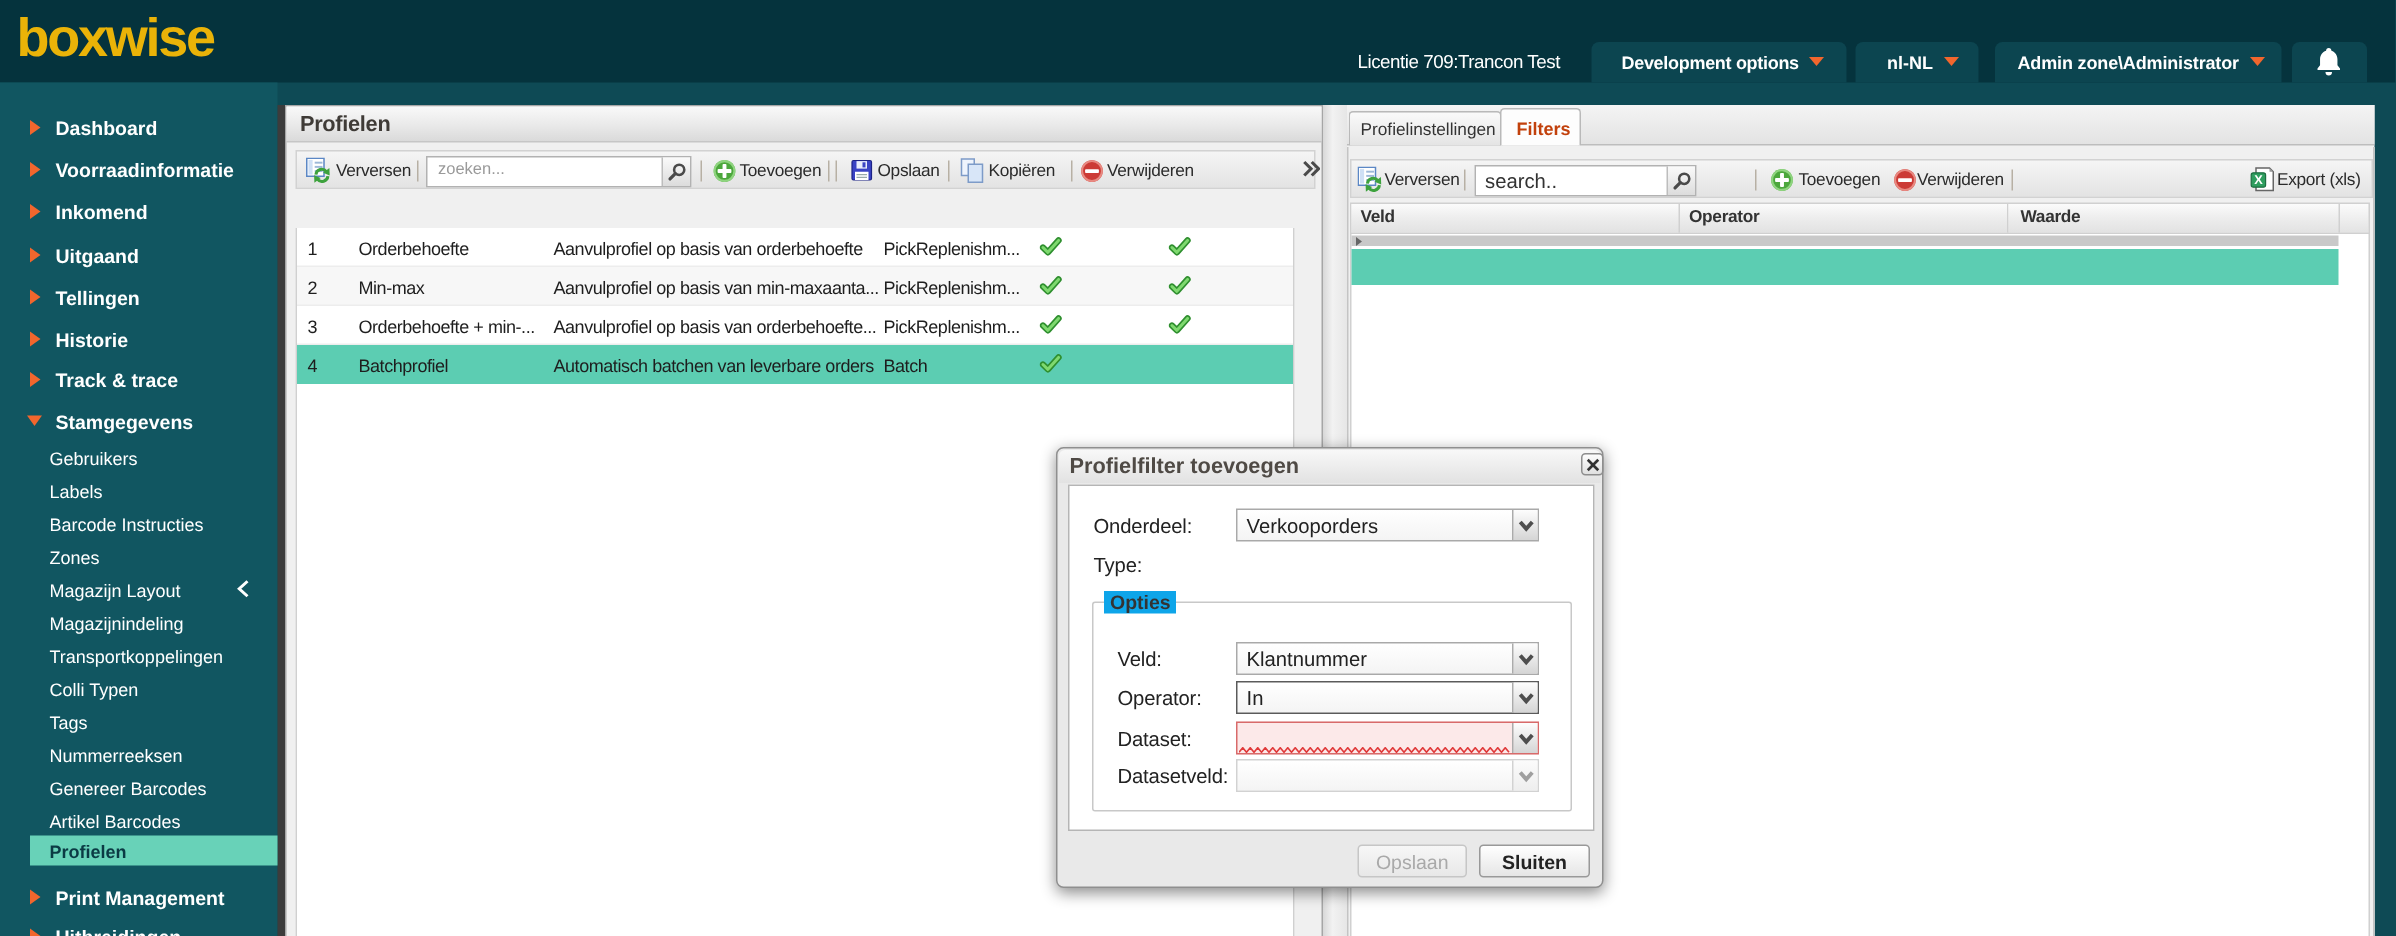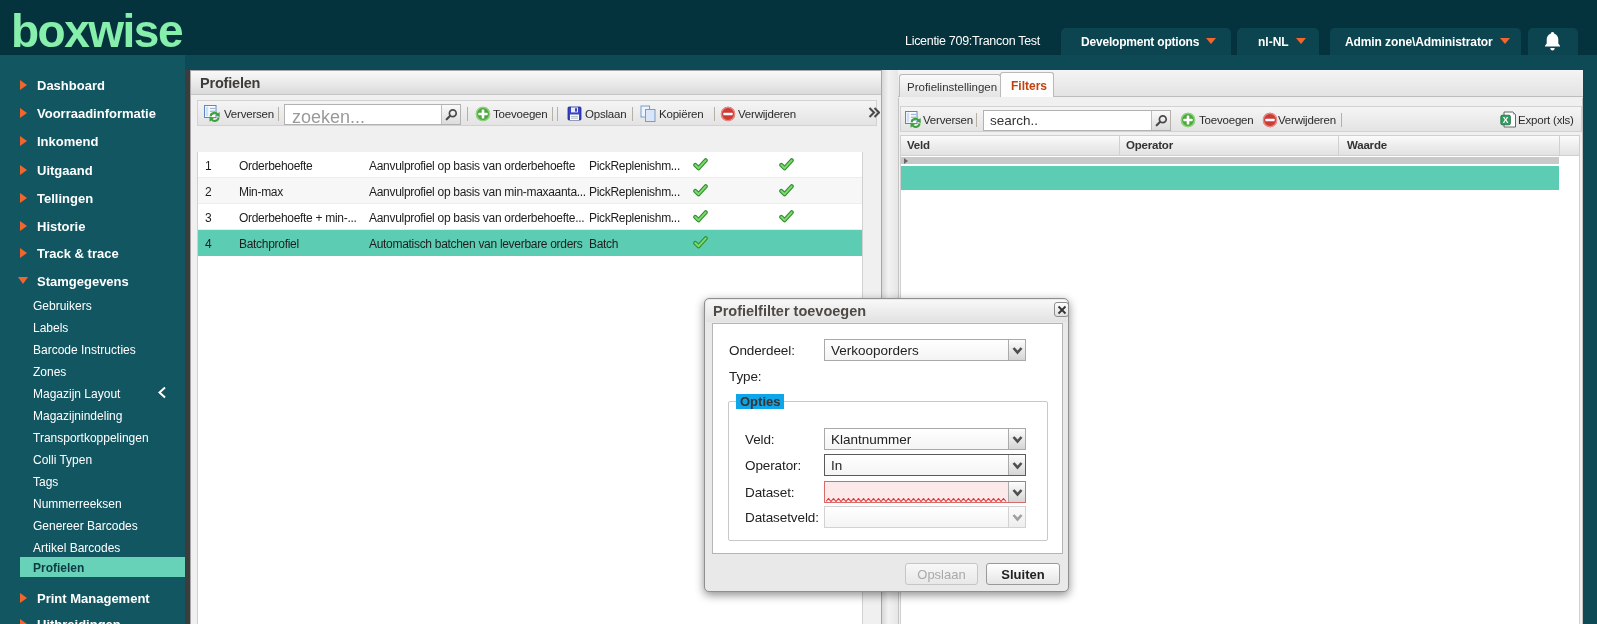--- a/index.html
+++ b/index.html
@@ -19,21 +19,21 @@
 .combo { position:absolute; width:202px; height:22px; border:1px solid #A9A9A9; background:linear-gradient(#ffffff,#f4f4f4); }
 .combo .val { position:absolute; left:6px; top:3px; font-size:13.5px; color:#222; }
 .combo .btn { position:absolute; right:0; top:0; width:17px; height:100%; border-left:1px solid #ABABAB; background:linear-gradient(#fdfdfd,#e9e9e9 50%,#d5d5d5); }
 .mlabel { position:absolute; font-size:13.5px; letter-spacing:-0.1px; color:#222; white-space:nowrap; }
 .chk { position:absolute; top:6px; }
 </style>
 </head>
 <body>
 
 <div class="abs" style="left:0;top:0;width:1597px;height:55px;background:#05333D;"></div>
-<div class="abs" style="left:11px;top:4px;color:#86efac;font-size:46px;font-weight:bold;letter-spacing:-1.5px;">boxwise</div>
+<div class="abs" style="left:11px;top:4px;color:#eab308;font-size:36px;font-weight:bold;letter-spacing:-1.5px;">boxwise</div>
 
 <div class="abs" style="left:905px;top:34px;color:#fff;font-size:12.5px;letter-spacing:-0.3px;">Licentie 709:Trancon Test</div>
 
 <div class="abs" style="left:1061px;top:28px;width:170px;height:27px;background:#0C4550;border-radius:5px 5px 0 0;"></div>
 <div class="abs" style="left:1081px;top:35px;color:#fff;font-size:12px;font-weight:bold;letter-spacing:-0.2px;">Development options<span class="oarrow"></span></div>
 
 <div class="abs" style="left:1237px;top:28px;width:82px;height:27px;background:#0C4550;border-radius:5px 5px 0 0;"></div>
 <div class="abs" style="left:1258px;top:35px;color:#fff;font-size:12px;font-weight:bold;">nl-NL<span class="oarrow"></span></div>
 
 <div class="abs" style="left:1330px;top:28px;width:191px;height:27px;background:#0C4550;border-radius:5px 5px 0 0;"></div>
@@ -102,21 +102,21 @@
       <rect x="5.8" y="8.4" width="5.2" height="1.3" fill="#9db8d8"></rect>
       <path d="M6.6 11.4 A3.9 3.9 0 0 1 13.6 9.4" fill="none" stroke="#3da23d" stroke-width="2"></path>
       <polygon points="15.6,7.0 15.8,12.0 11.4,10.2" fill="#3da23d"></polygon>
       <path d="M14.6 12.4 A3.9 3.9 0 0 1 7.6 14.4" fill="none" stroke="#3da23d" stroke-width="2"></path>
       <polygon points="5.6,16.8 5.4,11.8 9.8,13.6" fill="#3da23d"></polygon>
     </svg>
     <div class="tb-txt" style="left:26px;">Verversen</div>
     <div class="tb-sep" style="left:80px;"></div>
 
     <div class="abs" style="left:86px;top:3px;width:177px;height:21px;border:1px solid #b2b2b2;background:#fff;">
-      <div class="abs" style="left:7px;top:2px;font-size:18px;color:#9a9a9a;">zoeken...</div>
+      <div class="abs" style="left:7px;top:2px;font-size:11px;color:#9a9a9a;">zoeken...</div>
       <div class="abs" style="right:0;top:0;width:19px;height:100%;background:linear-gradient(#fafafa,#dcdcdc);border-left:1px solid #bdbdbd;">
         <svg class="abs" style="left:3px;top:3px;" width="13" height="13" viewBox="0 0 13 13">
           <circle cx="7.8" cy="5.2" r="3.4" fill="none" stroke="#4a4a4a" stroke-width="1.7"></circle>
           <line x1="5.2" y1="7.8" x2="1.7" y2="11.3" stroke="#4a4a4a" stroke-width="2.2" stroke-linecap="round"></line>
         </svg>
       </div>
     </div>
     <div class="tb-sep" style="left:269px;"></div>
     <svg class="abs" style="left:277px;top:5px;" width="16" height="16" viewBox="0 0 16 16">
       <circle cx="8" cy="8" r="7.2" fill="#4ca73c"></circle>
@@ -237,21 +237,21 @@
         <rect x="5.8" y="2.8" width="5.2" height="1.3" fill="#9db8d8"></rect>
         <rect x="5.8" y="5.6" width="5.2" height="1.3" fill="#9db8d8"></rect>
         <rect x="5.8" y="8.4" width="5.2" height="1.3" fill="#9db8d8"></rect>
         <path d="M6.6 11.4 A3.9 3.9 0 0 1 13.6 9.4" fill="none" stroke="#3da23d" stroke-width="2"></path>
         <polygon points="15.6,7.0 15.8,12.0 11.4,10.2" fill="#3da23d"></polygon>
         <path d="M14.6 12.4 A3.9 3.9 0 0 1 7.6 14.4" fill="none" stroke="#3da23d" stroke-width="2"></path>
         <polygon points="5.6,16.8 5.4,11.8 9.8,13.6" fill="#3da23d"></polygon>
       </svg>
       <div class="tb-txt" style="left:22px;">Verversen</div>
       <div class="tb-sep" style="left:75px;"></div>
-      <div class="abs" style="left:82px;top:3px;width:188px;height:21px;border:1px solid #b2b2b2;background:#fff;">
+      <div class="abs" style="left:82px;top:3px;width:148px;height:21px;border:1px solid #b2b2b2;background:#fff;">
         <div class="abs" style="left:6px;top:2px;font-size:13.5px;color:#333;">search..</div>
         <div class="abs" style="right:0;top:0;width:19px;height:100%;background:linear-gradient(#fafafa,#dcdcdc);border-left:1px solid #bdbdbd;">
           <svg class="abs" style="left:3px;top:3px;" width="13" height="13" viewBox="0 0 13 13">
             <circle cx="7.8" cy="5.2" r="3.4" fill="none" stroke="#4a4a4a" stroke-width="1.7"></circle>
             <line x1="5.2" y1="7.8" x2="1.7" y2="11.3" stroke="#4a4a4a" stroke-width="2.2" stroke-linecap="round"></line>
           </svg>
         </div>
       </div>
       <div class="tb-sep" style="left:269px;"></div>
       <svg class="abs" style="left:279px;top:5px;" width="16" height="16" viewBox="0 0 16 16">

